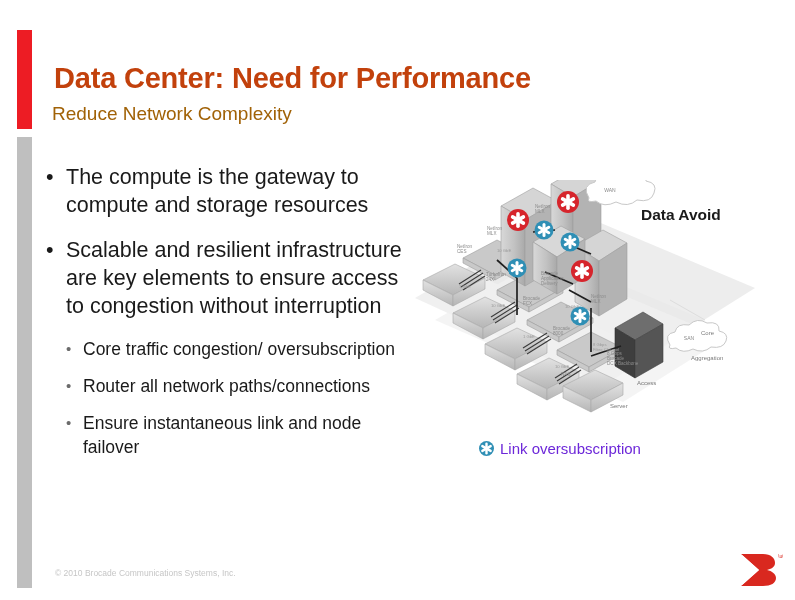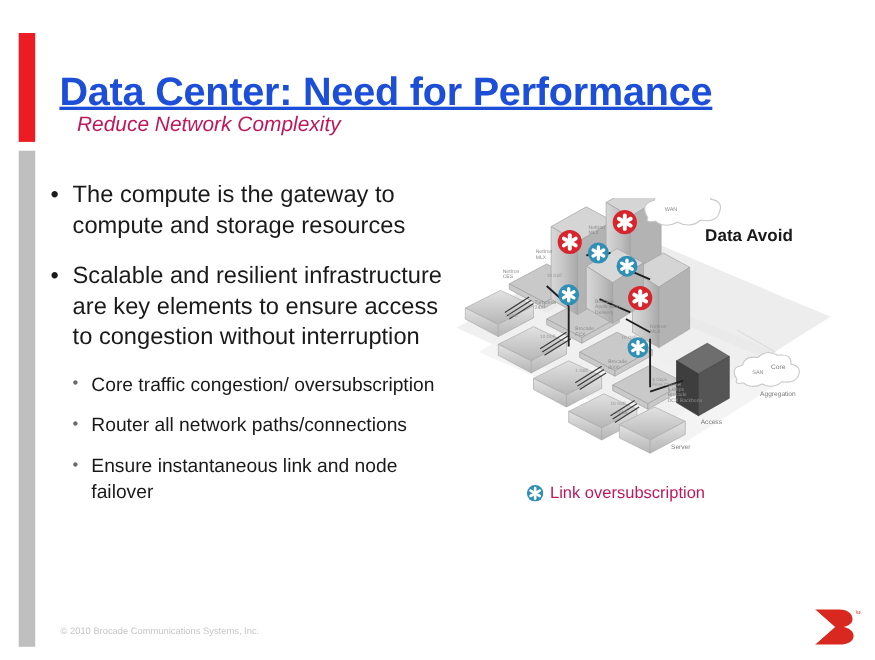--- a/index.html
+++ b/index.html
@@ -37,35 +37,33 @@
     width: 15px;
     height: 451px;
     background: #BFBFBF;
   }
 
   
   .title {
     position: absolute;
     left: 54px;
     top: 62px;
-    font-size: 36px;
+    font-size: 29px;
     font-weight: bold;
-    color: #1d4ed8;
+    color: #c2410c;
     letter-spacing: -0.2px;
     white-space: nowrap;
-    text-decoration: underline;
   }
   .subtitle {
     position: absolute;
-    left: 70px;
+    left: 52px;
     top: 103px;
     font-size: 19px;
-    color: #be185d;
+    color: #a16207;
     white-space: nowrap;
-    font-style: italic;
   }
 
   
   .bullets {
     position: absolute;
     left: 40px;
     top: 163px;
     width: 380px;
   }
   .b1 {
@@ -141,21 +139,21 @@
     width: 15px;
     height: 15px;
     margin-right: 6px;
     flex: 0 0 auto;
   }
   .legend-label {
     font-size: 15px;
     line-height: 15px;
     white-space: nowrap;
   }
-  .legend-row.link .legend-label { color: #be185d; }
+  .legend-row.link .legend-label { color: #6d28d9; }
   .legend-row.router .legend-label { color: #D32028; }
 
   
   .footer-copy {
     position: absolute;
     left: 55px;
     top: 568px;
     font-size: 8.5px;
     color: #C6C6C6;
     white-space: nowrap;

